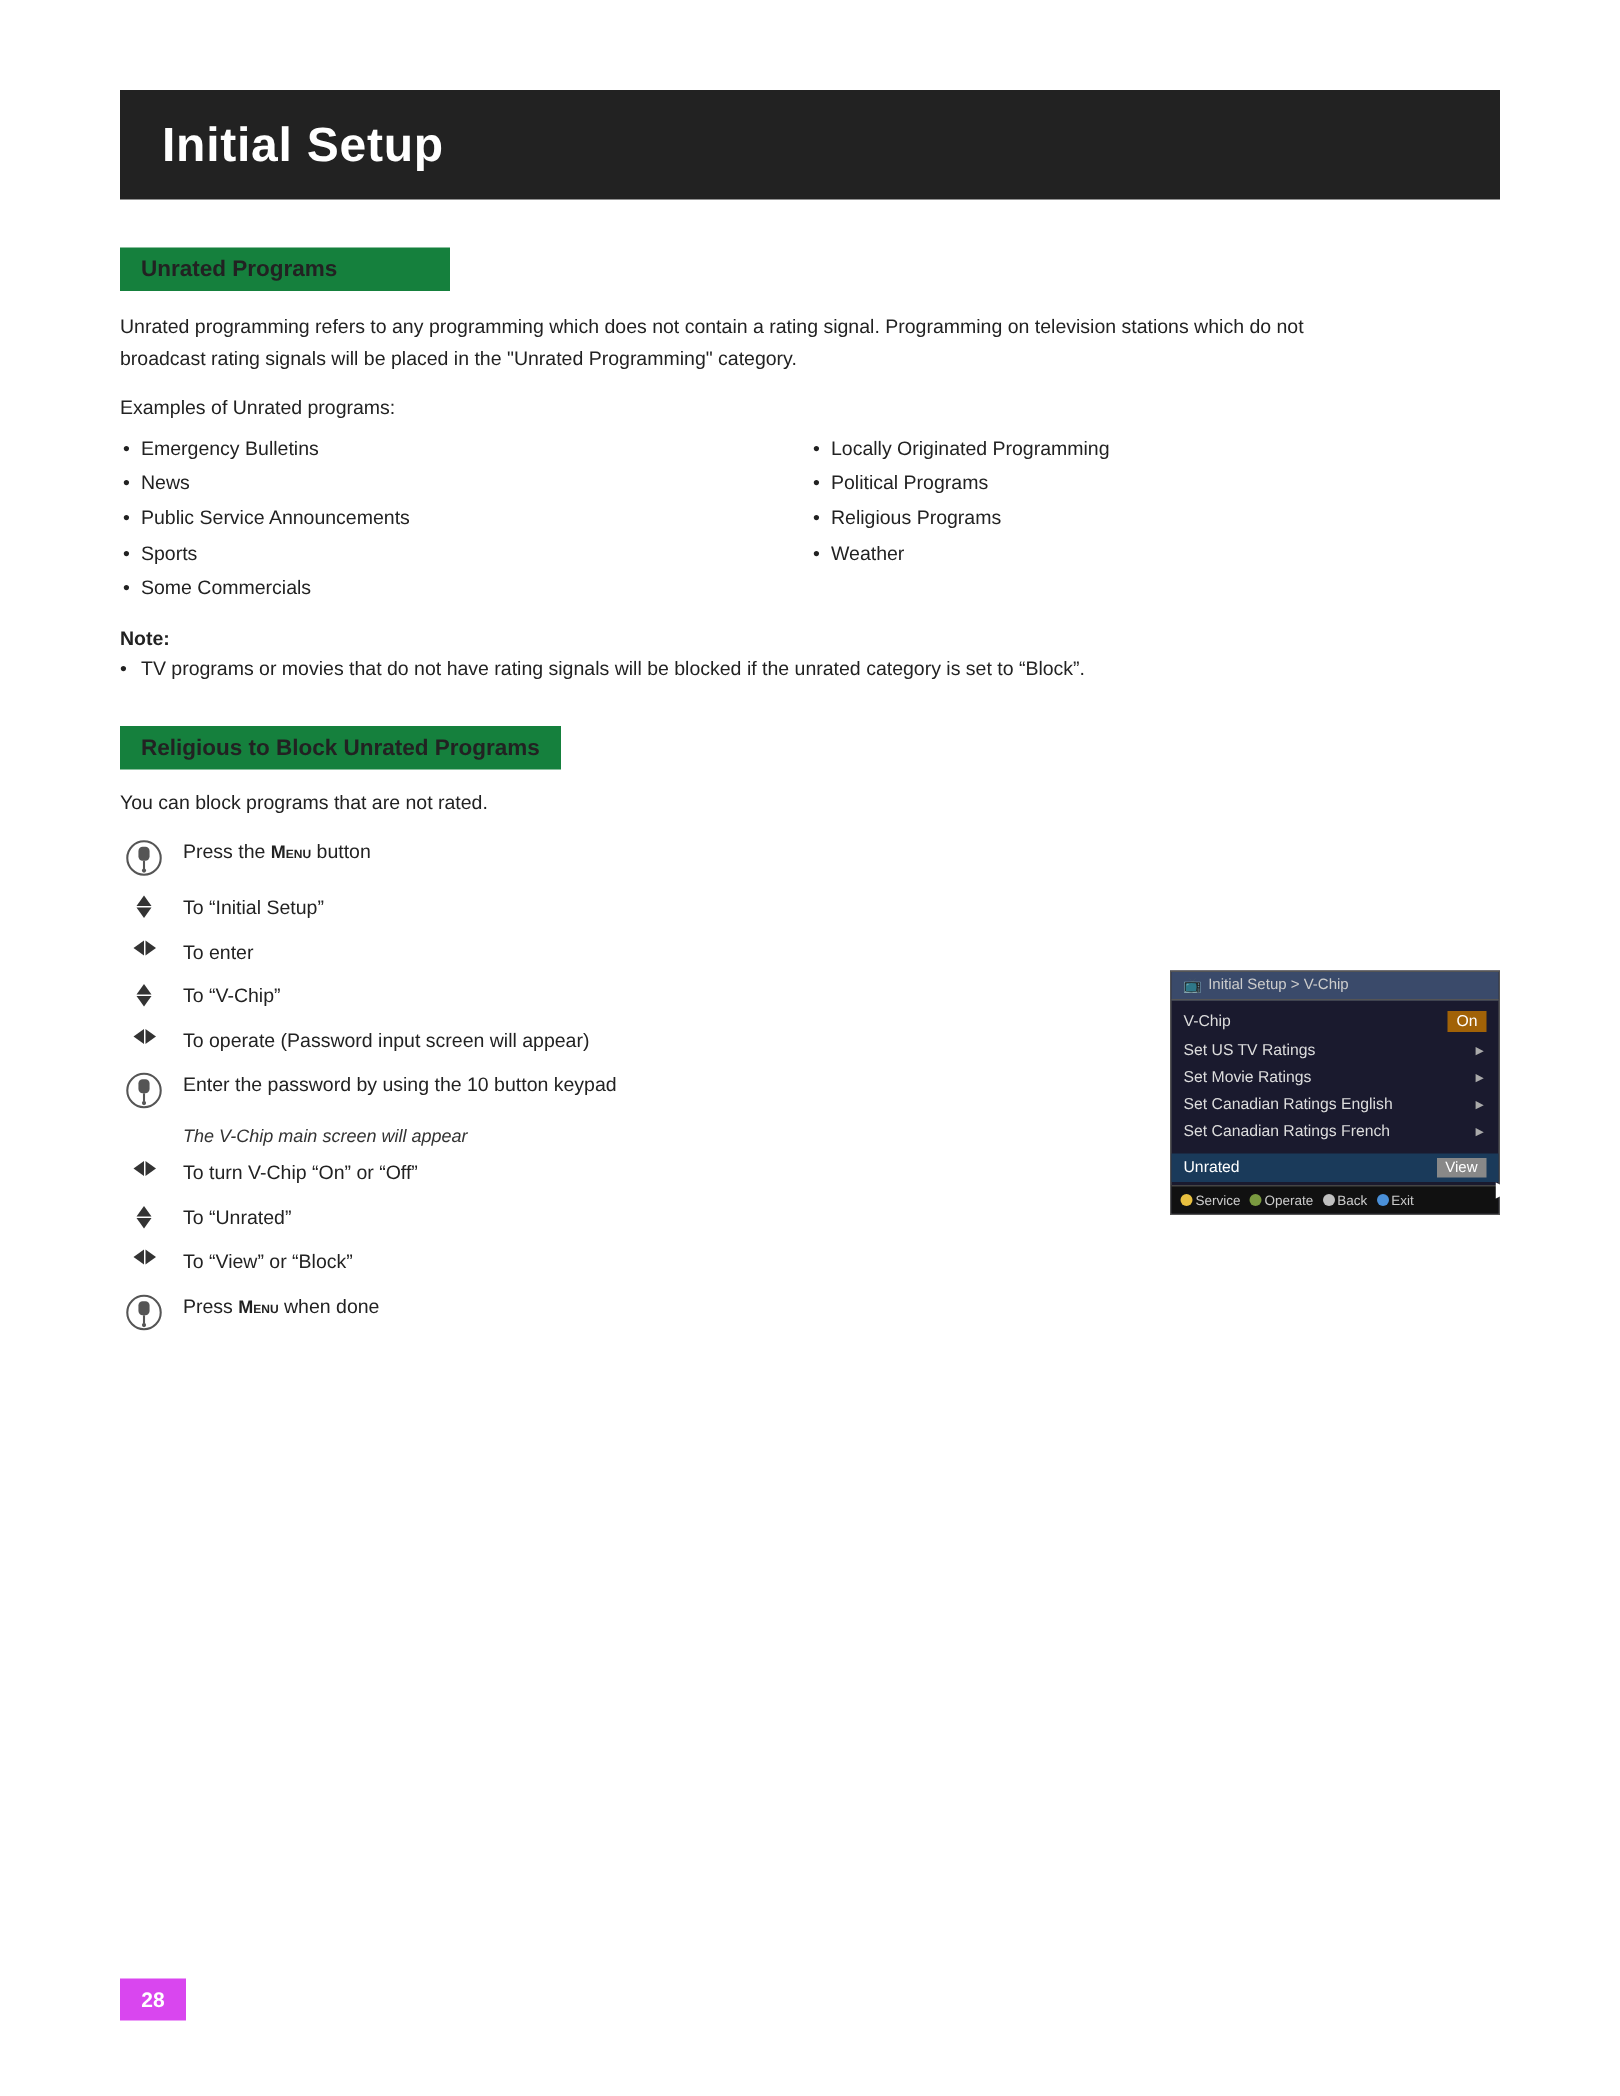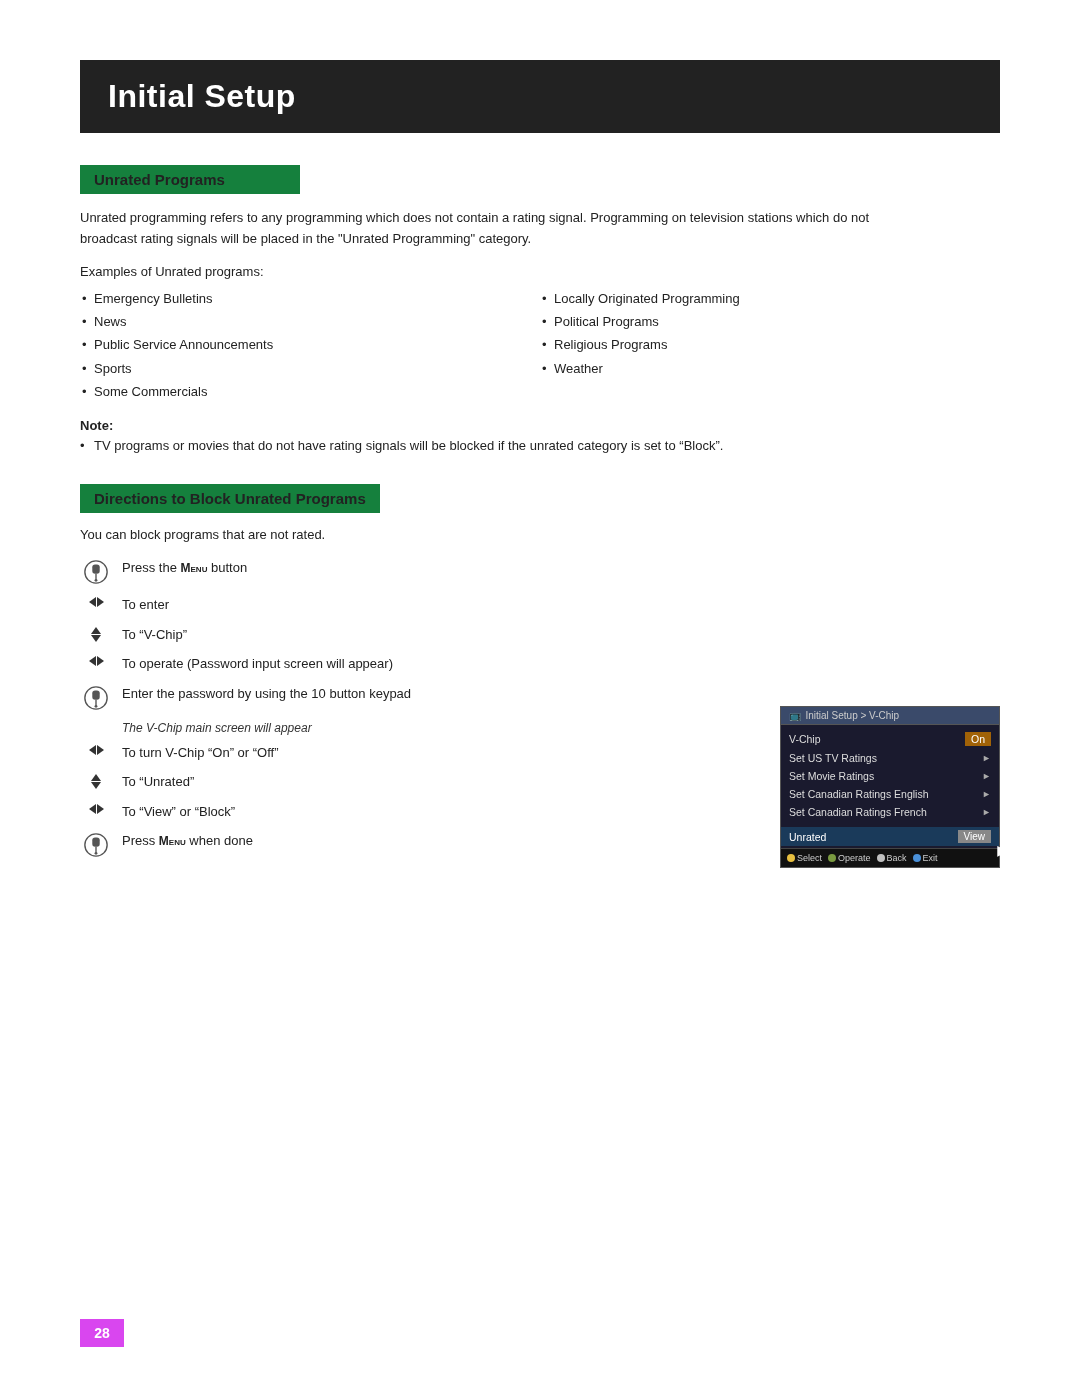--- a/index.html
+++ b/index.html
@@ -115,21 +115,21 @@
     }
 
     .directions-intro {
       font-size: 13px;
       margin-bottom: 16px;
     }
 
     .directions-content {
       display: flex;
       gap: 30px;
-      align-items: flex-end;
+      align-items: center;
     }
 
     .directions-steps {
       flex: 1;
     }
 
     .step-row {
       display: flex;
       align-items: flex-start;
       margin-bottom: 10px;
@@ -382,38 +382,47 @@
         </ul>
       </div>
     </div>
     <div class="note-block">
       <p class="note-label">Note:</p>
       <p class="note-text">TV programs or movies that do not have rating signals will be blocked if the unrated category is set to “Block”.</p>
     </div>
   </div>
 
   <div class="directions-section">
-    <div class="section-header">Directions to Block Unrated Programs</div>
+    <div class="section-header">Religious to Block Unrated Programs</div>
     <p class="directions-intro">You can block programs that are not rated.</p>
 
     <div class="directions-content">
       <div class="directions-steps">
 
         <div class="step-row">
           <div class="step-icon">
             <svg viewBox="0 0 28 28" class="remote-icon-svg">
               <circle cx="14" cy="14" r="12" fill="none" stroke="#555" stroke-width="1.5"></circle>
               <rect x="10" y="6" width="8" height="10" rx="3" fill="#555"></rect>
               <line x1="14" y1="16" x2="14" y2="22" stroke="#555" stroke-width="1.5"></line>
               <circle cx="14" cy="23" r="1.5" fill="#555"></circle>
             </svg>
           </div>
           <div class="step-text">Press the <span class="menu-text">Menu</span> button</div>
         </div>
 
+        <div class="step-row">
+          <div class="arrow-icon">
+            <div class="arr-ud">
+              <div class="arrow-up"></div>
+              <div class="arrow-down"></div>
+            </div>
+          </div>
+          <div class="step-text">To “Initial Setup”</div>
+        </div>
 
         <div class="step-row">
           <div class="arrow-icon">
             <div class="arr-lr">
               <div class="arrow-left"></div>
               <div class="arrow-right"></div>
             </div>
           </div>
           <div class="step-text">To enter</div>
         </div>
@@ -524,21 +533,21 @@
               <span class="item-arrow">►</span>
             </div>
           </div>
           <div class="vchip-unrated-row">
             <span class="unrated-label">Unrated</span>
             <span class="view-btn">View</span>
           </div>
           <div class="vchip-footer">
             <div class="vchip-footer-item">
               <span class="vchip-dot" style="background:#e8c040;"></span>
-              <span>Select</span>
+              <span>Service</span>
             </div>
             <div class="vchip-footer-item">
               <span class="vchip-dot" style="background:#7a9a40;"></span>
               <span>Operate</span>
             </div>
             <div class="vchip-footer-item">
               <span class="vchip-dot" style="background:#c0c0c0;"></span>
               <span>Back</span>
             </div>
             <div class="vchip-footer-item">

